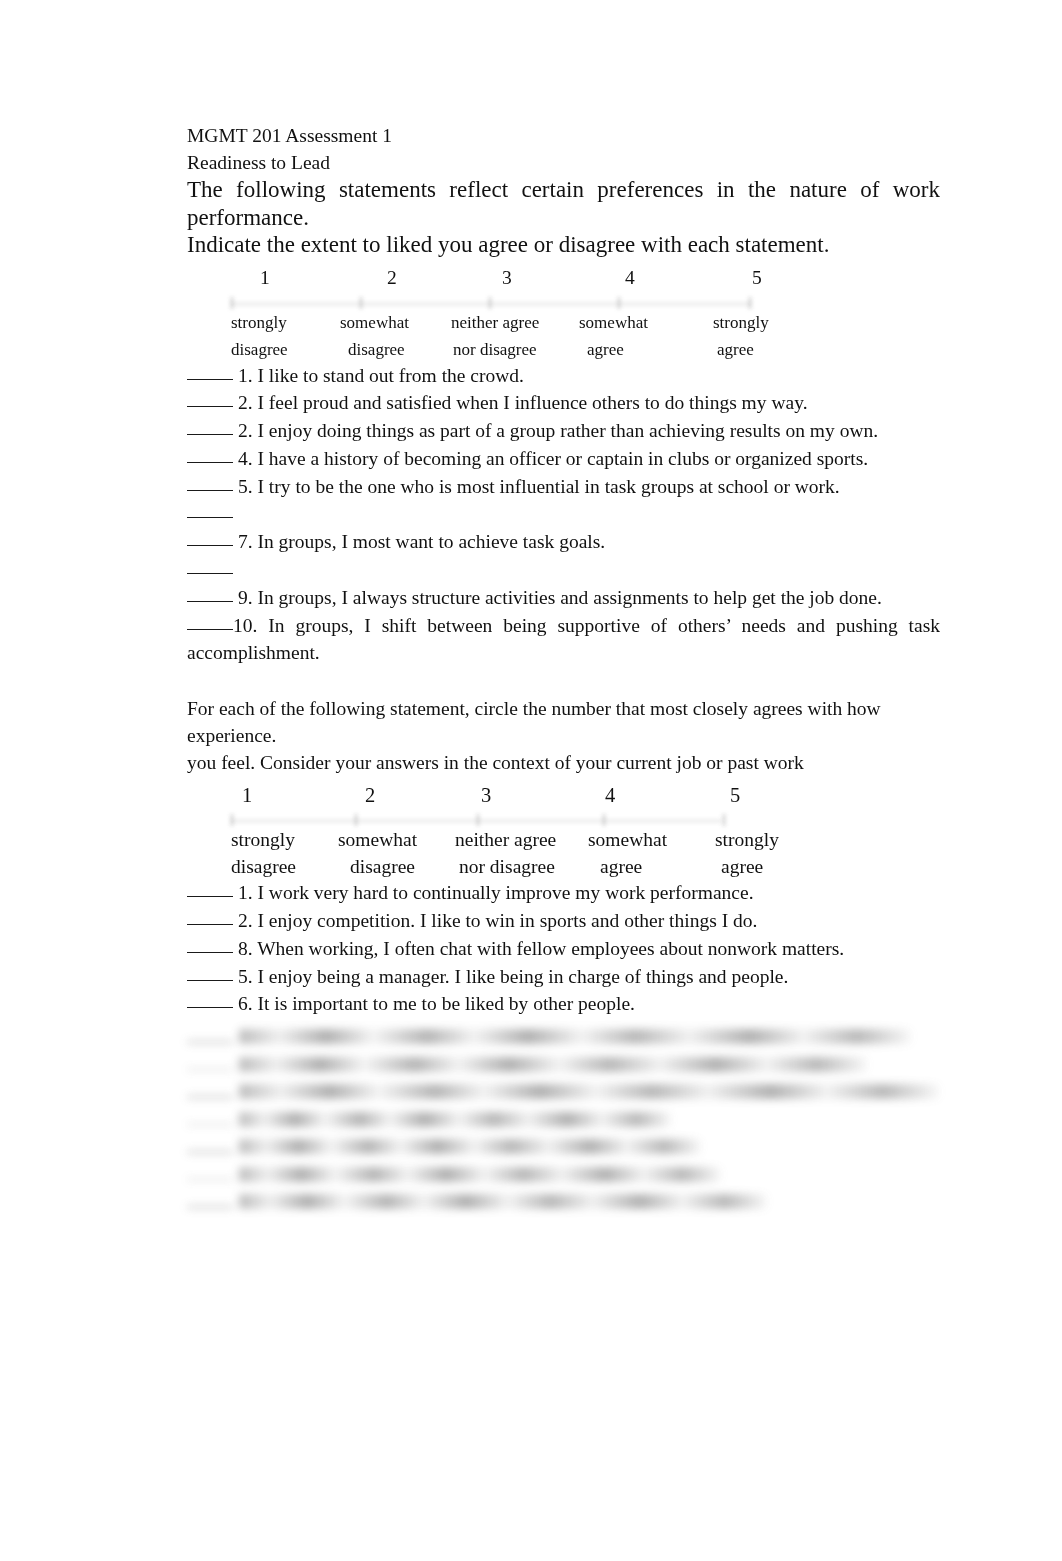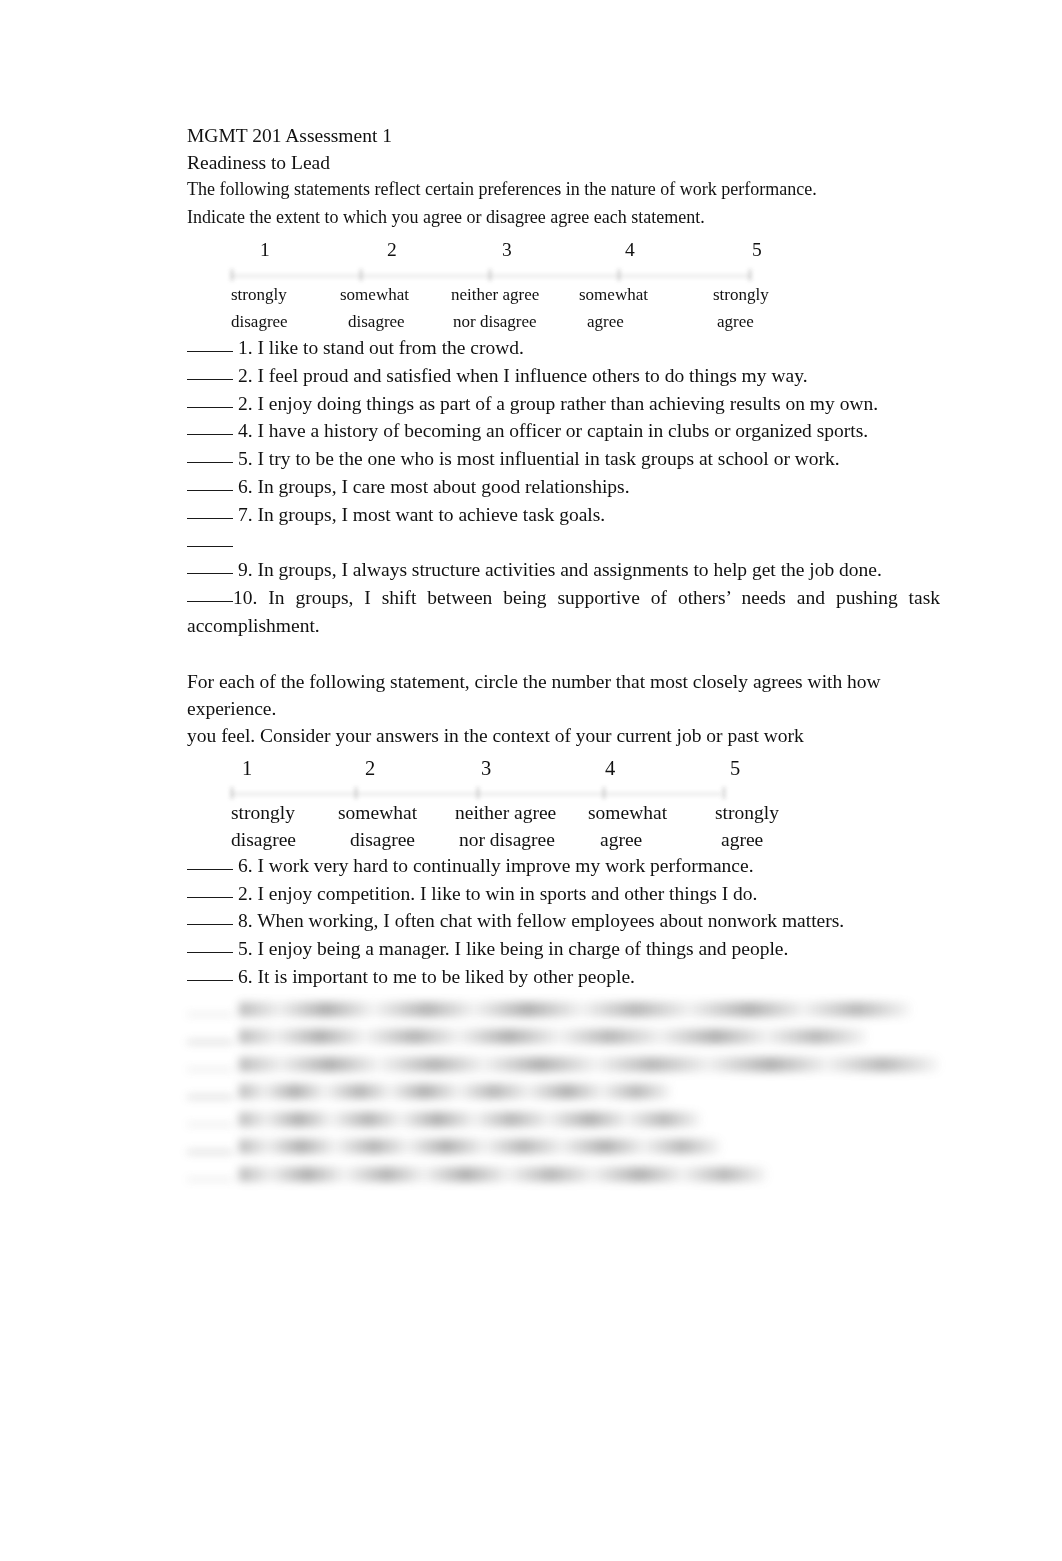--- a/index.html
+++ b/index.html
@@ -23,21 +23,21 @@
     width: 753px;
     margin-left: 32px;
   }
 
   .line {
     font-size: 19.5px;
     line-height: 27px;
     white-space: pre-wrap;
   }
   .para-just {
-    font-size: 18px;
+    font-size: 23px;
     line-height: 27.5px;
     text-align: justify;
     text-justify: inter-word;
   }
   .para-just-last {
     text-align: left;
   }
 
   
   .scale {
@@ -162,21 +162,21 @@
 <body>
 
 <div class="page">
   <div class="content">
 
     <div class="line">MGMT 201 Assessment 1</div>
 
     <div class="line">Readiness to Lead</div>
 
     <div class="para-just">The following statements reflect certain preferences in the nature of work performance.</div>
-    <div class="para-just para-just-last">Indicate the extent to which you agree or disagree agree each statement.</div>
+    <div class="para-just para-just-last">Indicate the extent to liked you agree or disagree with each statement.</div>
 
     <div class="scale">
       <div class="scale-nums">
         <span style="left:73px">1</span>
         <span style="left:200px">2</span>
         <span style="left:315px">3</span>
         <span style="left:438px">4</span>
         <span style="left:565px">5</span>
       </div>
       <div class="scale-ruler">
@@ -221,21 +221,21 @@
       <div class="item">
         <span class="blank"></span><span>2. I enjoy doing things as part of a group rather than achieving results on my own.</span>
       </div>
       <div class="item">
         <span class="blank"></span><span>4. I have a history of becoming an officer or captain in clubs or organized sports.</span>
       </div>
       <div class="item">
         <span class="blank"></span><span>5. I try to be the one who is most influential in task groups at school or work.</span>
       </div>
       <div class="item">
-        <span class="blank"></span><span>6. In groups, I care most about good relationships.</span>
+        <span class="blank"></span>
       </div>
       <div class="item">
         <span class="blank"></span><span>7. In groups, I most want to achieve task goals.</span>
       </div>
       <div class="item">
         <span class="blank"></span>
       </div>
       <div class="item">
         <span class="blank"></span><span>9. In groups, I always structure activities and assignments to help get the job done.</span>
       </div>
@@ -285,21 +285,21 @@
         </div>
         <div class="col" style="left:528px">
           <span>strongly</span>
           <span class="l2" style="margin-left:6px">agree</span>
         </div>
       </div>
     </div>
 
     <div class="items">
       <div class="item">
-        <span class="blank"></span><span>6. I work very hard to continually improve my work performance.</span>
+        <span class="blank"></span><span>1. I work very hard to continually improve my work performance.</span>
       </div>
       <div class="item">
         <span class="blank"></span><span>2. I enjoy competition. I like to win in sports and other things I do.</span>
       </div>
       <div class="item">
         <span class="blank"></span><span>8. When working, I often chat with fellow employees about nonwork matters.</span>
       </div>
       <div class="item">
         <span class="blank"></span><span>5. I enjoy being a manager. I like being in charge of things and people.</span>
       </div>

